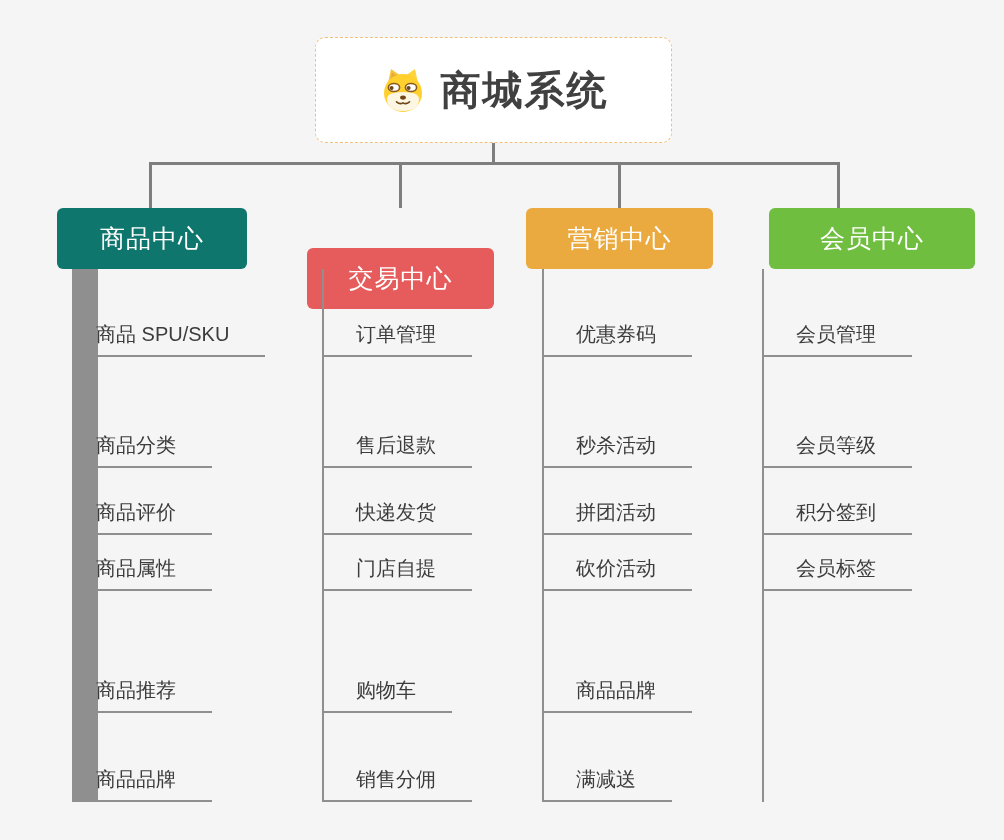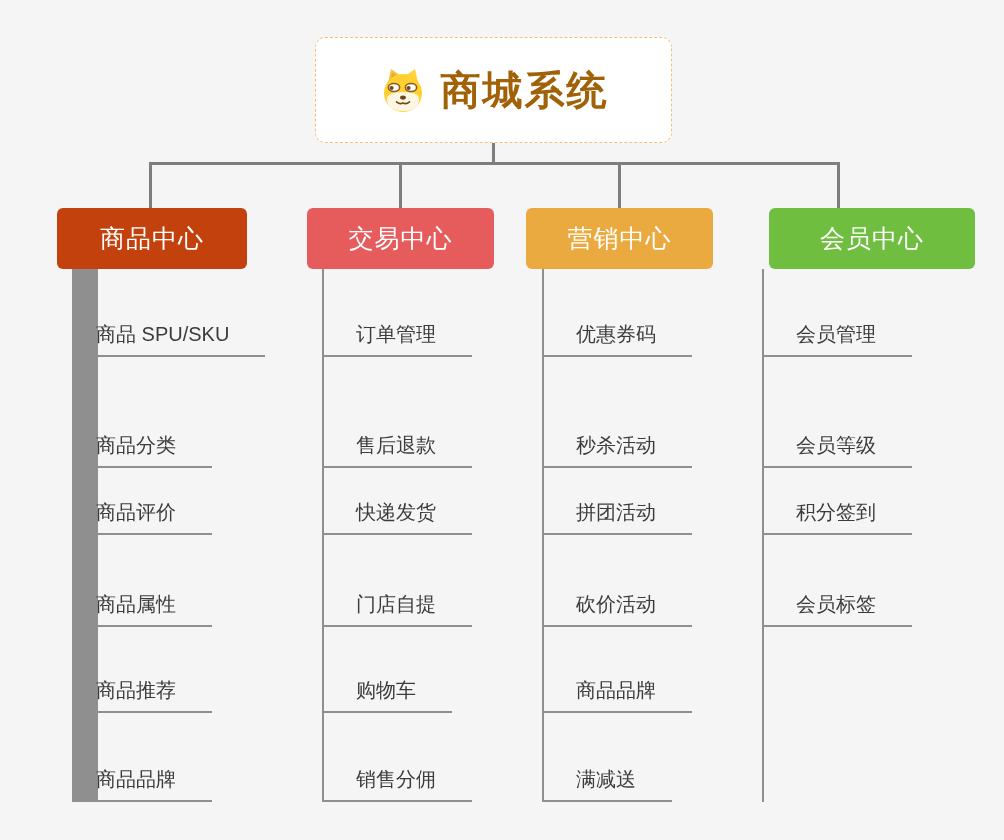--- a/index.html
+++ b/index.html
@@ -16,21 +16,21 @@
   
   .root-node{
     position:absolute;left:315px;top:37px;width:357px;height:106px;
     background:#ffffff;
     border:1px dashed #f3c078;
     border-radius:10px;
     display:flex;align-items:center;justify-content:center;gap:14px;
     box-sizing:border-box;
   }
   .root-title{
-    font-size:40px;font-weight:600;color:#a16207;letter-spacing:2px;
+    font-size:40px;font-weight:600;color:#404040;letter-spacing:2px;
     white-space:nowrap;
   }
   .doge{width:48px;height:48px;flex:0 0 auto;}
   
   .conn{position:absolute;background:#7e7e7e;}
   .conn.h{height:3px;}
   .conn.v{width:3px;}
   .spine{position:absolute;width:2px;top:269px;height:533px;background:#8f8f8f;}
   
   .branch-box{
@@ -48,21 +48,21 @@
   
   .item{
     position:absolute;
     font-size:20px;line-height:28px;color:#3c3c3c;
     padding:0 36px 7px 34px;
     border-bottom:2px solid #8f8f8f;
     white-space:nowrap;
   }
   .c0{left:72px;padding-left:24px;} .c1{left:322px;} .c2{left:542px;} .c3{left:762px;}
   .r0{top:320px;} .r1{top:431px;} .r2{top:498px;}
-  .r3{top:590px;} .r4{top:676px;} .r5{top:765px;}
+  .r3{top:554px;} .r4{top:676px;} .r5{top:765px;}
 </style>
 </head>
 <body>
 
 <div class="canvas">
 
   <div class="conn v" style="left:492px;top:142px;height:21px"></div>
   <div class="conn h" style="left:149px;top:162px;width:691px"></div>
   <div class="conn v" style="left:149px;top:162px;height:46px"></div>
   <div class="conn v" style="left:399px;top:162px;height:46px"></div>
@@ -79,22 +79,22 @@
       <ellipse cx="15" cy="21.5" rx="5.6" ry="4" fill="#ffffff" stroke="#8a5a1e" stroke-width="1.6"></ellipse>
       <circle cx="12.6" cy="22" r="2" fill="#6e4617"></circle>
       <ellipse cx="32" cy="21.5" rx="5.6" ry="4" fill="#ffffff" stroke="#8a5a1e" stroke-width="1.6"></ellipse>
       <circle cx="29.6" cy="22" r="2" fill="#6e4617"></circle>
       <ellipse cx="24" cy="31.6" rx="2.9" ry="2.1" fill="#6e4617"></ellipse>
       <path d="M17.5,35.8 Q21,38.8 24,36.8 Q27,38.8 30.5,35.8" stroke="#6e4617" stroke-width="1.6" fill="none" stroke-linecap="round"></path>
     </svg>
     <span class="root-title">商城系统</span>
   </div>
 
-  <div class="branch-box b0" style="background: #c2410c;">商品中心</div>
-  <div class="branch-box b1" style="background: rgb(230, 92, 92);">交易中心</div>
+  <div class="branch-box b0" style="background: #0f766e;">商品中心</div>
+  <div class="branch-box b1" style="background: rgb(230, 92, 92); margin-top: 40px;">交易中心</div>
   <div class="branch-box b2" style="background: rgb(235, 170, 63);">营销中心</div>
   <div class="branch-box b3" style="background: rgb(111, 190, 64);">会员中心</div>
 
   <div class="spine c0" style="left:72px"></div>
   <div class="spine c1" style="left:322px"></div>
   <div class="spine c2" style="left:542px"></div>
   <div class="spine c3" style="left:762px"></div>
 
   <div class="item c0 r0">商品 SPU/SKU</div>
   <div class="item c0 r1">商品分类</div>

